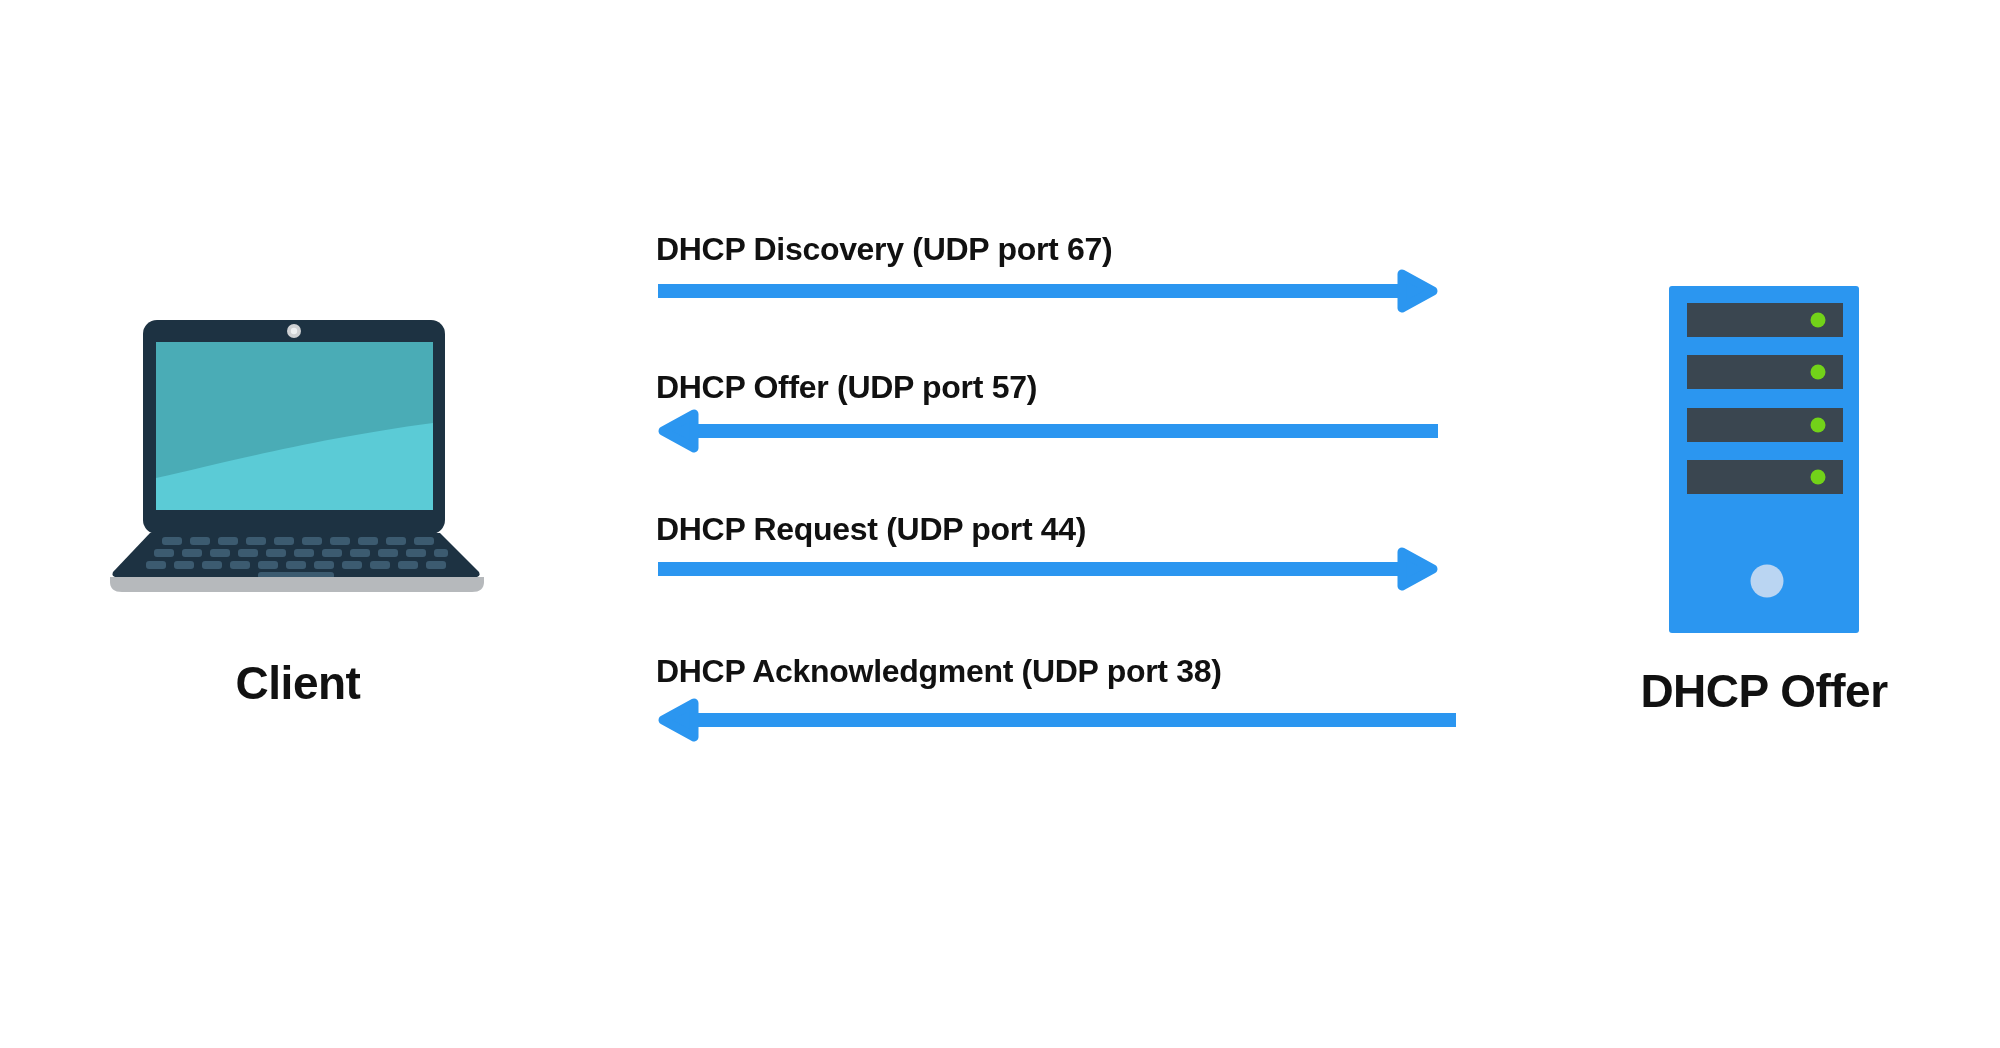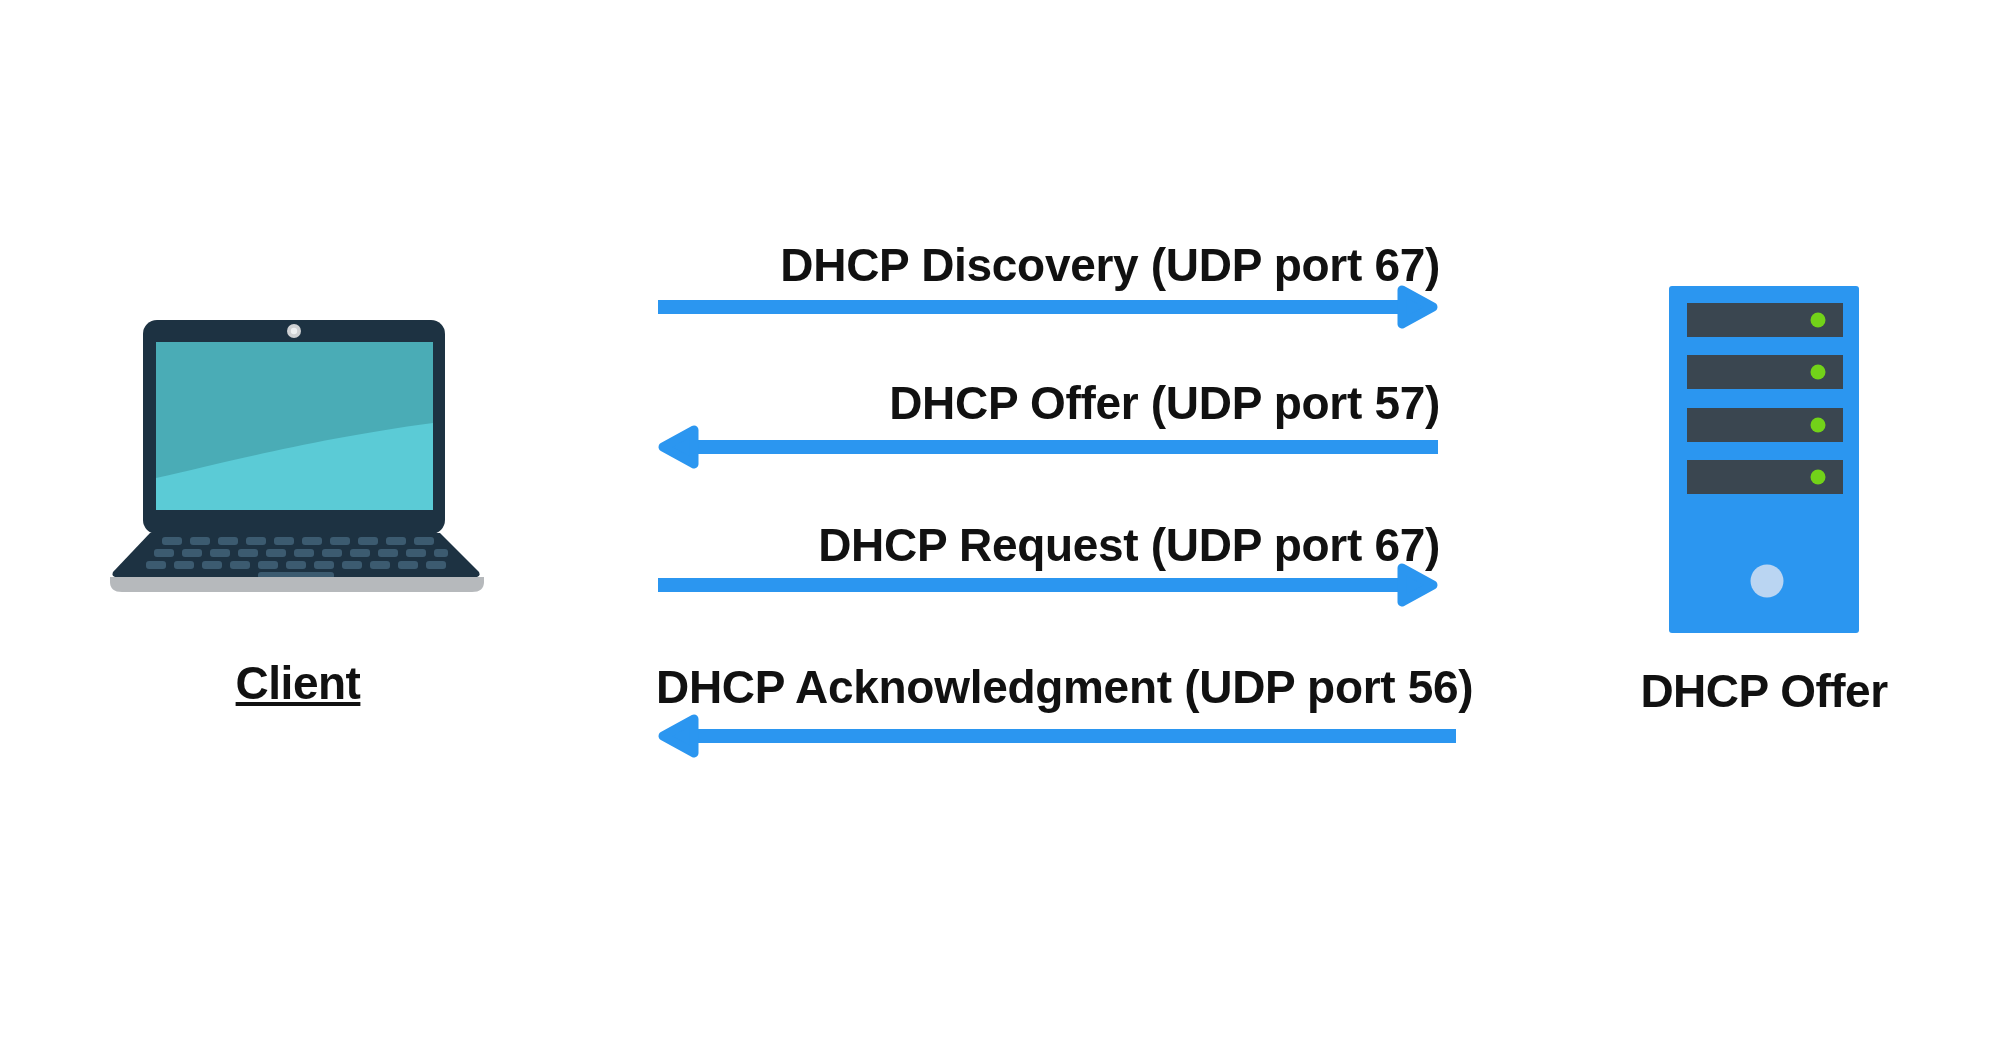--- a/index.html
+++ b/index.html
@@ -20,38 +20,37 @@
   .node-caption{
     position:absolute;
     text-align:center;
     font-weight:700;
     font-size:46px;
     line-height:46px;
     color:var(--text,#111);
     letter-spacing:-0.5px;
   }
   #client-icon-wrap{left:108px;top:315px;width:380px;height:280px;}
-  #client-caption{left:98px;top:660px;width:400px;text-decoration:underline;}
+  #client-caption{left:98px;top:660px;width:400px;}
   #server-icon-wrap{left:1669px;top:286px;width:190px;height:347px;}
   #server-caption{left:1614px;top:668px;width:300px;}
   
   .msg-row{
     position:absolute;
     left:656px;
     width:784px;
   }
   .msg-label{
-    text-align:right;
+    text-align:left;
     font-weight:700;
-    font-size:46px;
+    font-size:32px;
     line-height:42px;
     color:var(--text,#111);
     letter-spacing:-0.3px;
     white-space:nowrap;
-    margin-top:16px;
   }
   .msg-row svg.arrow{display:block;margin-top:-5px;}
   .row-1{top:228px;}
   .row-2{top:366px;}
   .row-3{top:508px;}
   .row-4{top:650px;}
   .row-2 svg.arrow{margin-top:-3px;}
   .row-3 svg.arrow{margin-top:-7px;}
   .row-4 svg.arrow{margin-top:2px;}
   
@@ -164,28 +163,28 @@
 
   <div class="msg-row row-2">
     <div class="msg-label">DHCP Offer (UDP port 57)</div>
     <svg class="arrow" width="784" height="52" viewBox="0 0 784 52">
       <rect class="f-accent" x="42" y="19" width="740" height="14"></rect>
       <path class="f-accent s-accent" d="M38 9 L7 26 L38 43 Z" stroke-width="9" stroke-linejoin="round"></path>
     </svg>
   </div>
 
   <div class="msg-row row-3">
-    <div class="msg-label">DHCP Request (UDP port 67)</div>
+    <div class="msg-label">DHCP Request (UDP port 44)</div>
     <svg class="arrow" width="784" height="52" viewBox="0 0 784 52">
       <rect class="f-accent" x="2" y="19" width="740" height="14"></rect>
       <path class="f-accent s-accent" d="M746 9 L777 26 L746 43 Z" stroke-width="9" stroke-linejoin="round"></path>
     </svg>
   </div>
 
   <div class="msg-row row-4">
-    <div class="msg-label">DHCP Acknowledgment (UDP port 56)</div>
+    <div class="msg-label">DHCP Acknowledgment (UDP port 38)</div>
     <svg class="arrow" width="800" height="52" viewBox="0 0 800 52">
       <rect class="f-accent" x="42" y="19" width="758" height="14"></rect>
       <path class="f-accent s-accent" d="M38 9 L7 26 L38 43 Z" stroke-width="9" stroke-linejoin="round"></path>
     </svg>
   </div>
 
 </div>
 
 </body></html>

